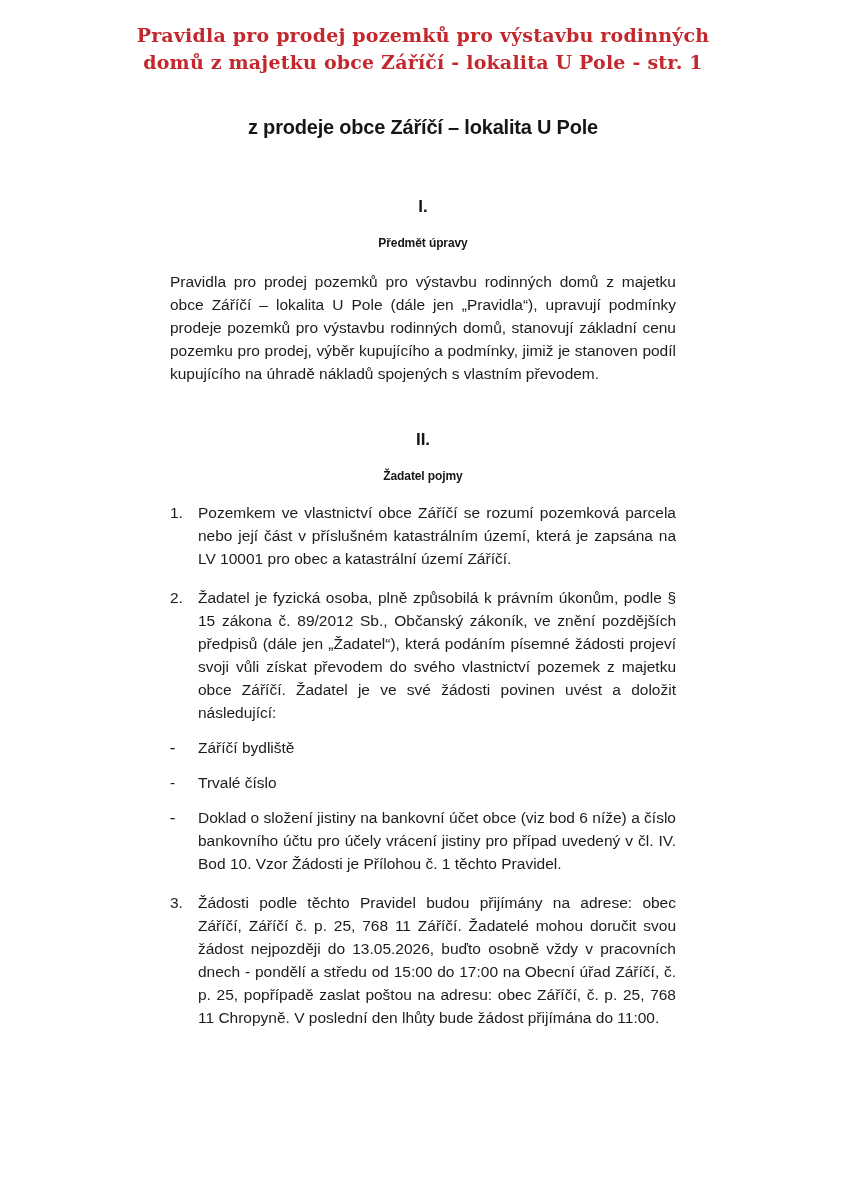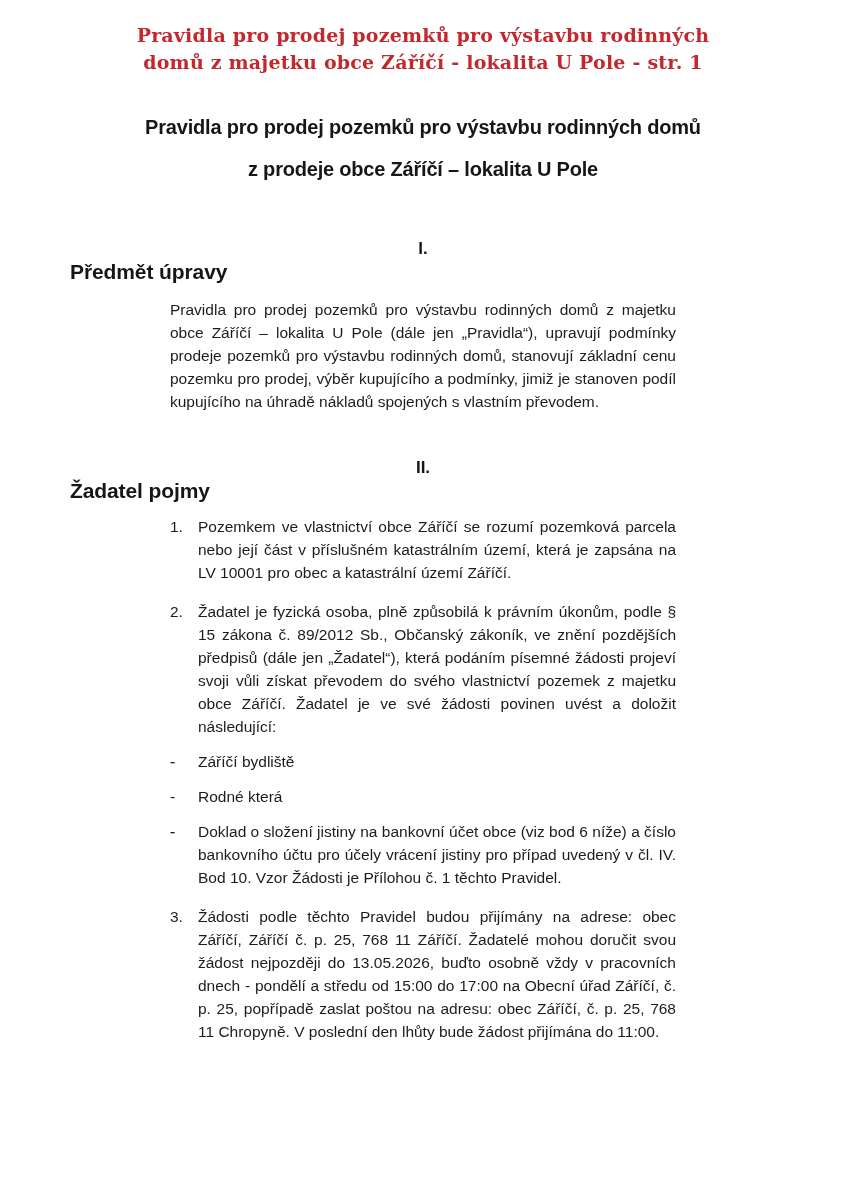--- a/index.html
+++ b/index.html
@@ -43,23 +43,24 @@
   }
   
   .section-numeral {
     text-align: center;
     font-weight: 700;
     font-size: 17px;
     line-height: 23px;
     color: #161616;
   }
   .section-heading {
-    text-align: left;
+    margin-top: 14px;
+    text-align: center;
     font-weight: 700;
-    font-size: 21px;
+    font-size: 12px;
     line-height: 23px;
     letter-spacing: -0.1px;
     color: #161616;
   }
   .numeral-1 { margin-top: 56px; }
   .numeral-2 { margin-top: 43px; }
   
   .content {
     margin: 0 100px 0 100px;
     font-size: 15.5px;
@@ -86,21 +87,20 @@
   .item.first { margin-top: 13px; }
 </style>
 </head>
 <body>
 
 <div class="page">
 
   <div class="print-header">Pravidla pro prodej pozemků pro výstavbu rodinných domů z majetku obce Záříčí - lokalita U Pole - str. 1</div>
 
   <div class="doc-title">
-    <div class="line1">Pravidla pro prodej pozemků pro výstavbu rodinných domů</div>
     <div class="line2">z prodeje obce Záříčí – lokalita U Pole</div>
   </div>
 
   <div class="section-numeral numeral-1">I.</div>
   <div class="section-heading">Předmět úpravy</div>
 
   <div class="content">
     <p class="lead-paragraph">Pravidla pro prodej pozemků pro výstavbu rodinných domů z majetku obce Záříčí – lokalita U Pole (dále jen „Pravidla“), upravují podmínky prodeje pozemků pro výstavbu rodinných domů, stanovují základní cenu pozemku pro prodej, výběr kupujícího a podmínky, jimiž je stanoven podíl kupujícího na úhradě nákladů spojených s vlastním převodem.</p>
   </div>
 
@@ -123,21 +123,21 @@
       <span class="marker">-</span>
     </div>
 
     <div class="item dash">
       <span class="marker">-</span>
       <span class="text">Záříčí bydliště</span>
     </div>
 
     <div class="item dash">
       <span class="marker">-</span>
-      <span class="text">Rodné která</span>
+      <span class="text">Trvalé číslo</span>
     </div>
 
     <div class="item dash">
       <span class="marker">-</span>
     </div>
 
     <div class="item dash">
       <span class="marker">-</span>
       <span class="text">Doklad o složení jistiny na bankovní účet obce (viz bod 6 níže) a číslo bankovního účtu pro účely vrácení jistiny pro případ uvedený v čl. IV. Bod 10. Vzor Žádosti je Přílohou č. 1 těchto Pravidel.</span>
     </div>

